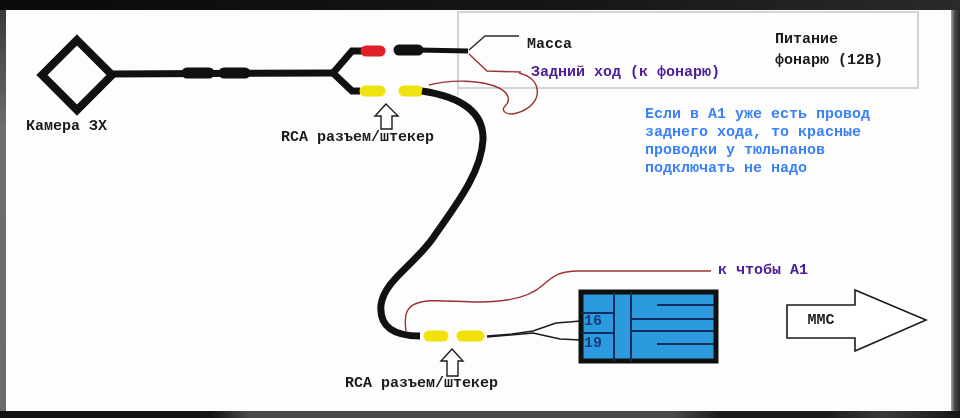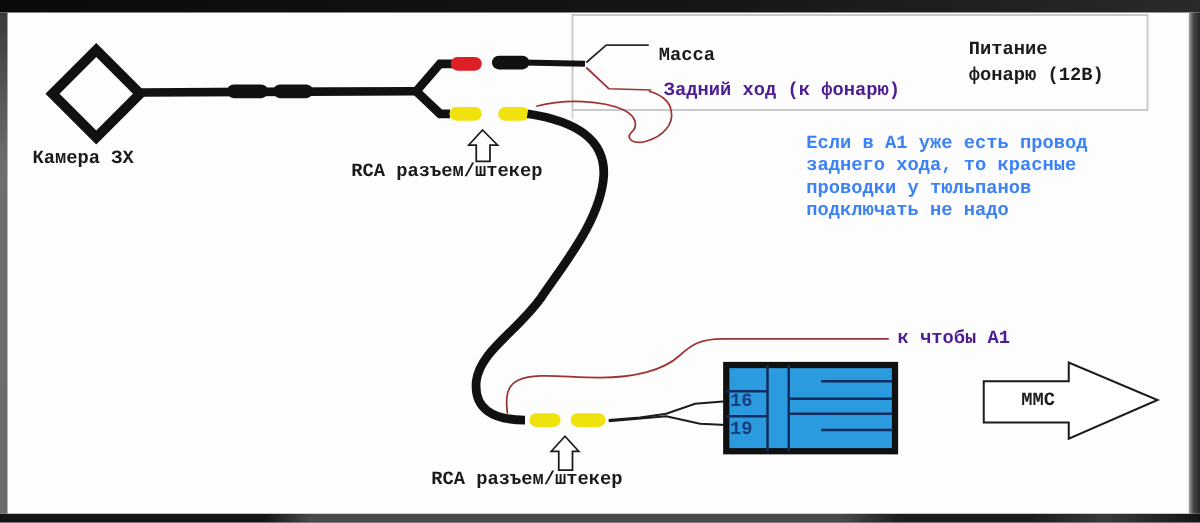--- a/index.html
+++ b/index.html
@@ -93,21 +93,21 @@
 фонарю (12В)</div>
 
   <div class="lbl navy" style="left:645px;top:106px;">Если в А1 уже есть провод
 заднего хода, то красные
 проводки у тюльпанов
 подключать не надо</div>
 
 
   <div class="lbl maroon" style="left:718px;top:262px;">к чтобы А1</div>
 
-  <div class="lbl black" style="left:787px;top:312px;width:68px;margin-left:30px;">ММС</div>
+  <div class="lbl black" style="left:787px;top:312px;width:68px;text-align:center;">ММС</div>
 
   <div class="pin" style="left:583px;top:313px;">16</div>
   <div class="pin" style="left:583px;top:335px;">19</div>
 
   <div class="lbl black" style="left:345px;top:375px;">RCA разъем/штекер</div>
 
   <div class="bar-top"></div>
   <div class="bar-bottom"></div>
   <div class="edge-left"></div>
   <div class="edge-right"></div>

